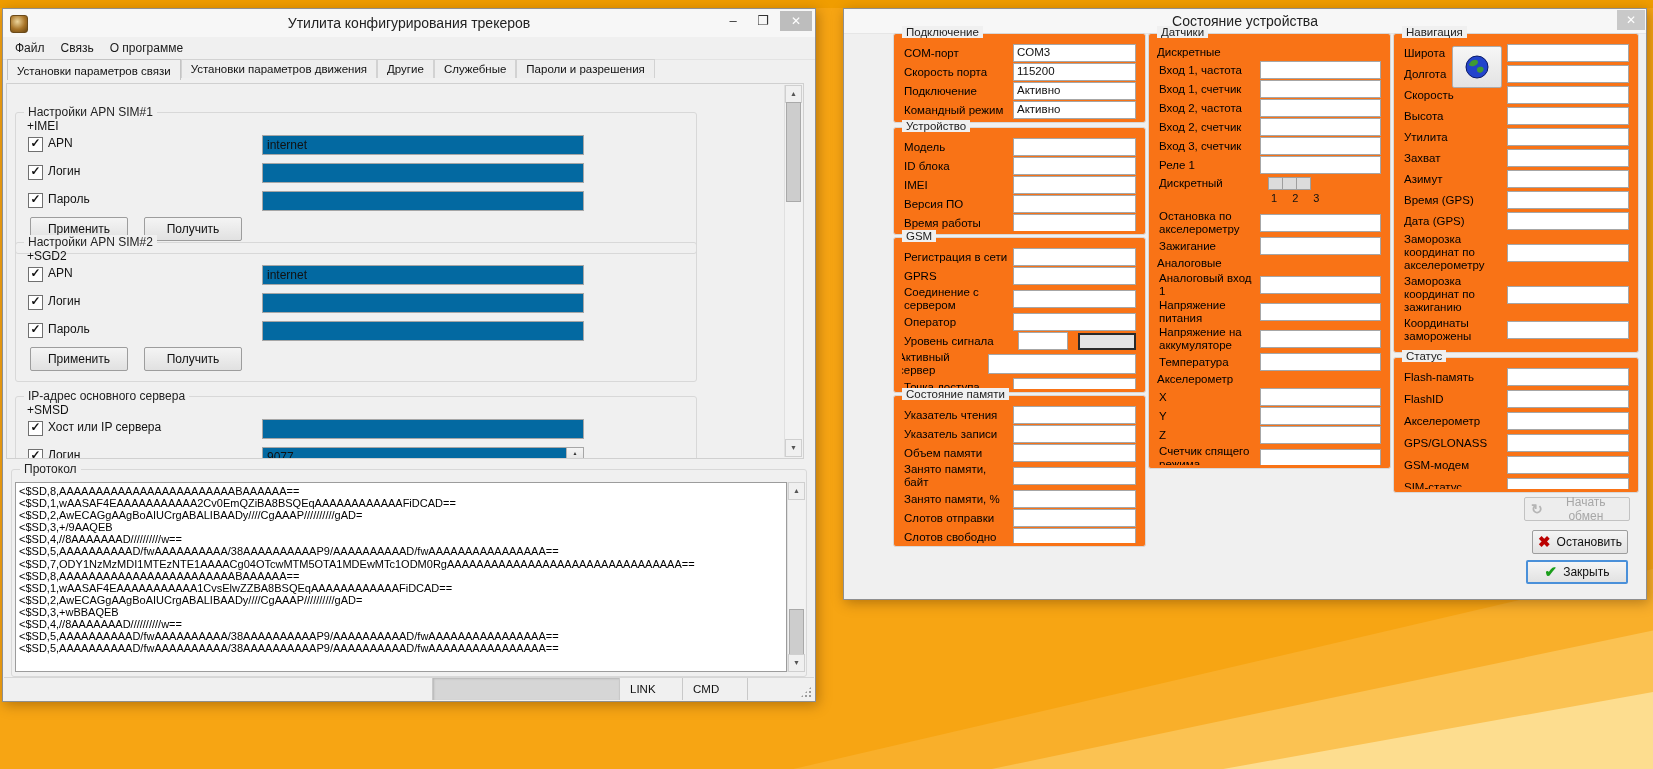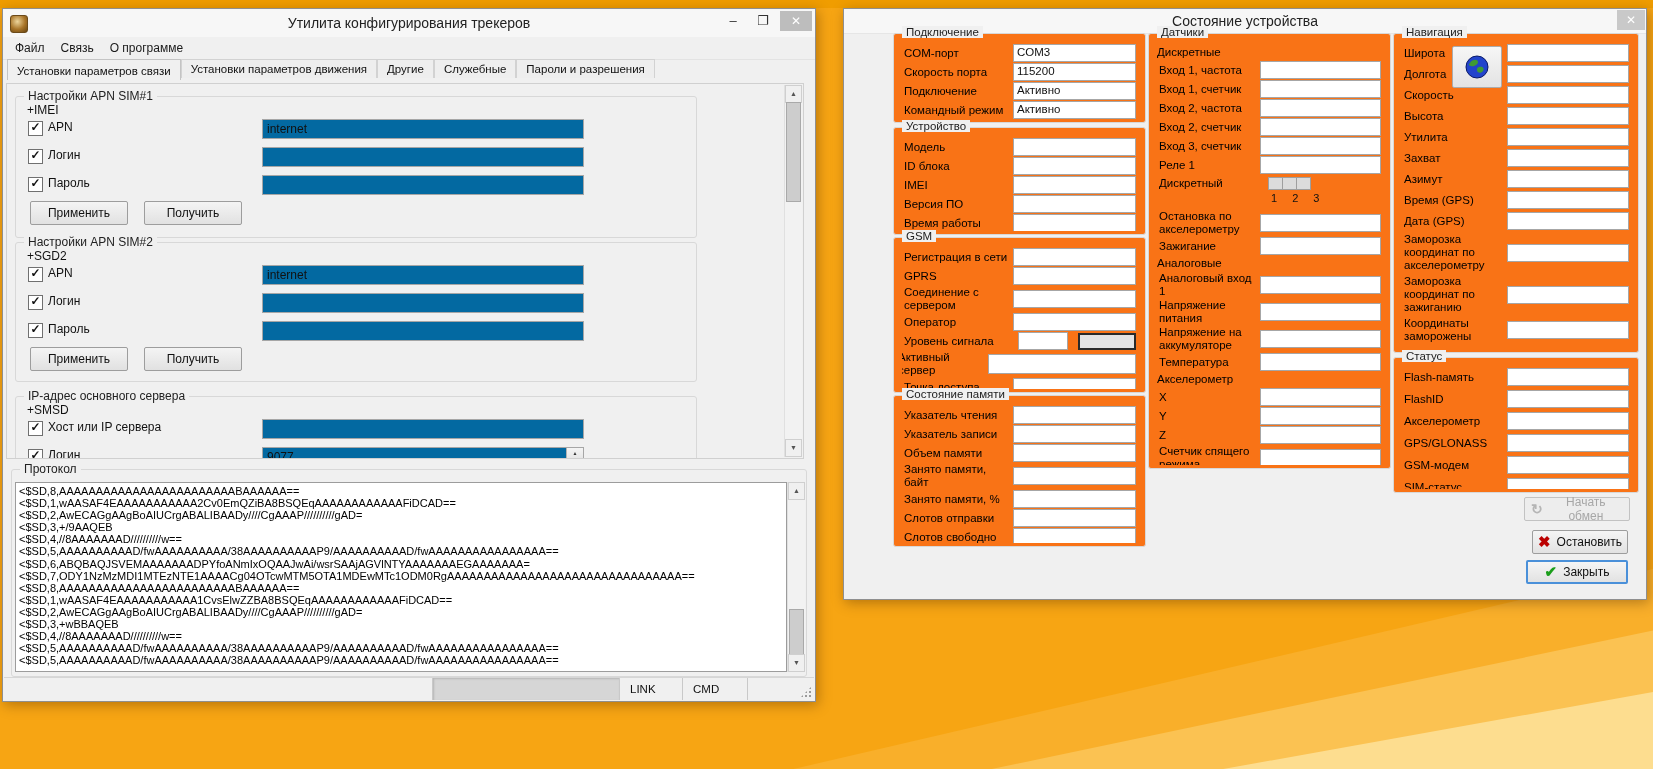--- a/index.html
+++ b/index.html
@@ -135,21 +135,21 @@
   <div class="tabstrip">
       <div class="tab active">Установки параметров связи</div>
       <div class="tab">Установки параметров движения</div>
       <div class="tab">Другие</div>
       <div class="tab">Служебные</div>
       <div class="tab">Пароли и разрешения</div>
     </div>
 
   <div class="tabpage">
 
-    <div class="groupbox" style="left:8px;top:12px;width:680px;height:140px">
+    <div class="groupbox" style="left:8px;top:28px;width:680px;height:140px">
       <span class="legend">Настройки APN SIM#1</span>
       <div class="gcmd">+IMEI</div>
       <div class="lrows">
           <div class="lrow">
             <span class="cb checked"></span>
             <span class="lbl">APN</span>
             <div class="field">
               <span class="fval">internet</span>
             </div>
           </div>
@@ -240,21 +240,20 @@
 
   <div class="proto">
     <span class="legend">Протокол</span>
     <div class="proto-log">
         <div class="logline">&lt;$SD,8,AAAAAAAAAAAAAAAAAAAAAAAABAAAAAA==</div>
         <div class="logline">&lt;$SD,1,wAASAF4EAAAAAAAAAAA2Cv0EmQZiBA8BSQEqAAAAAAAAAAAAFiDCAD==</div>
         <div class="logline">&lt;$SD,2,AwECAGgAAgBoAIUCrgABALIBAADy////CgAAAP//////////gAD=</div>
         <div class="logline">&lt;$SD,3,+/9AAQEB</div>
         <div class="logline">&lt;$SD,4,//8AAAAAAAD//////////w==</div>
         <div class="logline">&lt;$SD,5,AAAAAAAAAAD/fwAAAAAAAAAA/38AAAAAAAAAAP9/AAAAAAAAAAD/fwAAAAAAAAAAAAAAAA==</div>
-        <div class="logline">&lt;$SD,6,ABQBAQJSVEMAAAAAAADPYfoANmIxOQAAJwAi/wsrSAAjAGVlNTYAAAAAAAEGAAAAAAA=</div>
         <div class="logline">&lt;$SD,7,ODY1NzMzMDI1MTEzNTE1AAAACg04OTcwMTM5OTA1MDEwMTc1ODM0RgAAAAAAAAAAAAAAAAAAAAAAAAAAAAAAAA==</div>
         <div class="logline">&lt;$SD,8,AAAAAAAAAAAAAAAAAAAAAAAABAAAAAA==</div>
         <div class="logline">&lt;$SD,1,wAASAF4EAAAAAAAAAAA1CvsElwZZBA8BSQEqAAAAAAAAAAAAFiDCAD==</div>
         <div class="logline">&lt;$SD,2,AwECAGgAAgBoAIUCrgABALIBAADy////CgAAAP//////////gAD=</div>
         <div class="logline">&lt;$SD,3,+wBBAQEB</div>
         <div class="logline">&lt;$SD,4,//8AAAAAAAD//////////w==</div>
         <div class="logline">&lt;$SD,5,AAAAAAAAAAD/fwAAAAAAAAAA/38AAAAAAAAAAP9/AAAAAAAAAAD/fwAAAAAAAAAAAAAAAA==</div>
         <div class="logline">&lt;$SD,5,AAAAAAAAAAD/fwAAAAAAAAAA/38AAAAAAAAAAP9/AAAAAAAAAAD/fwAAAAAAAAAAAAAAAA==</div>
       </div>
     <div class="vscroll">

